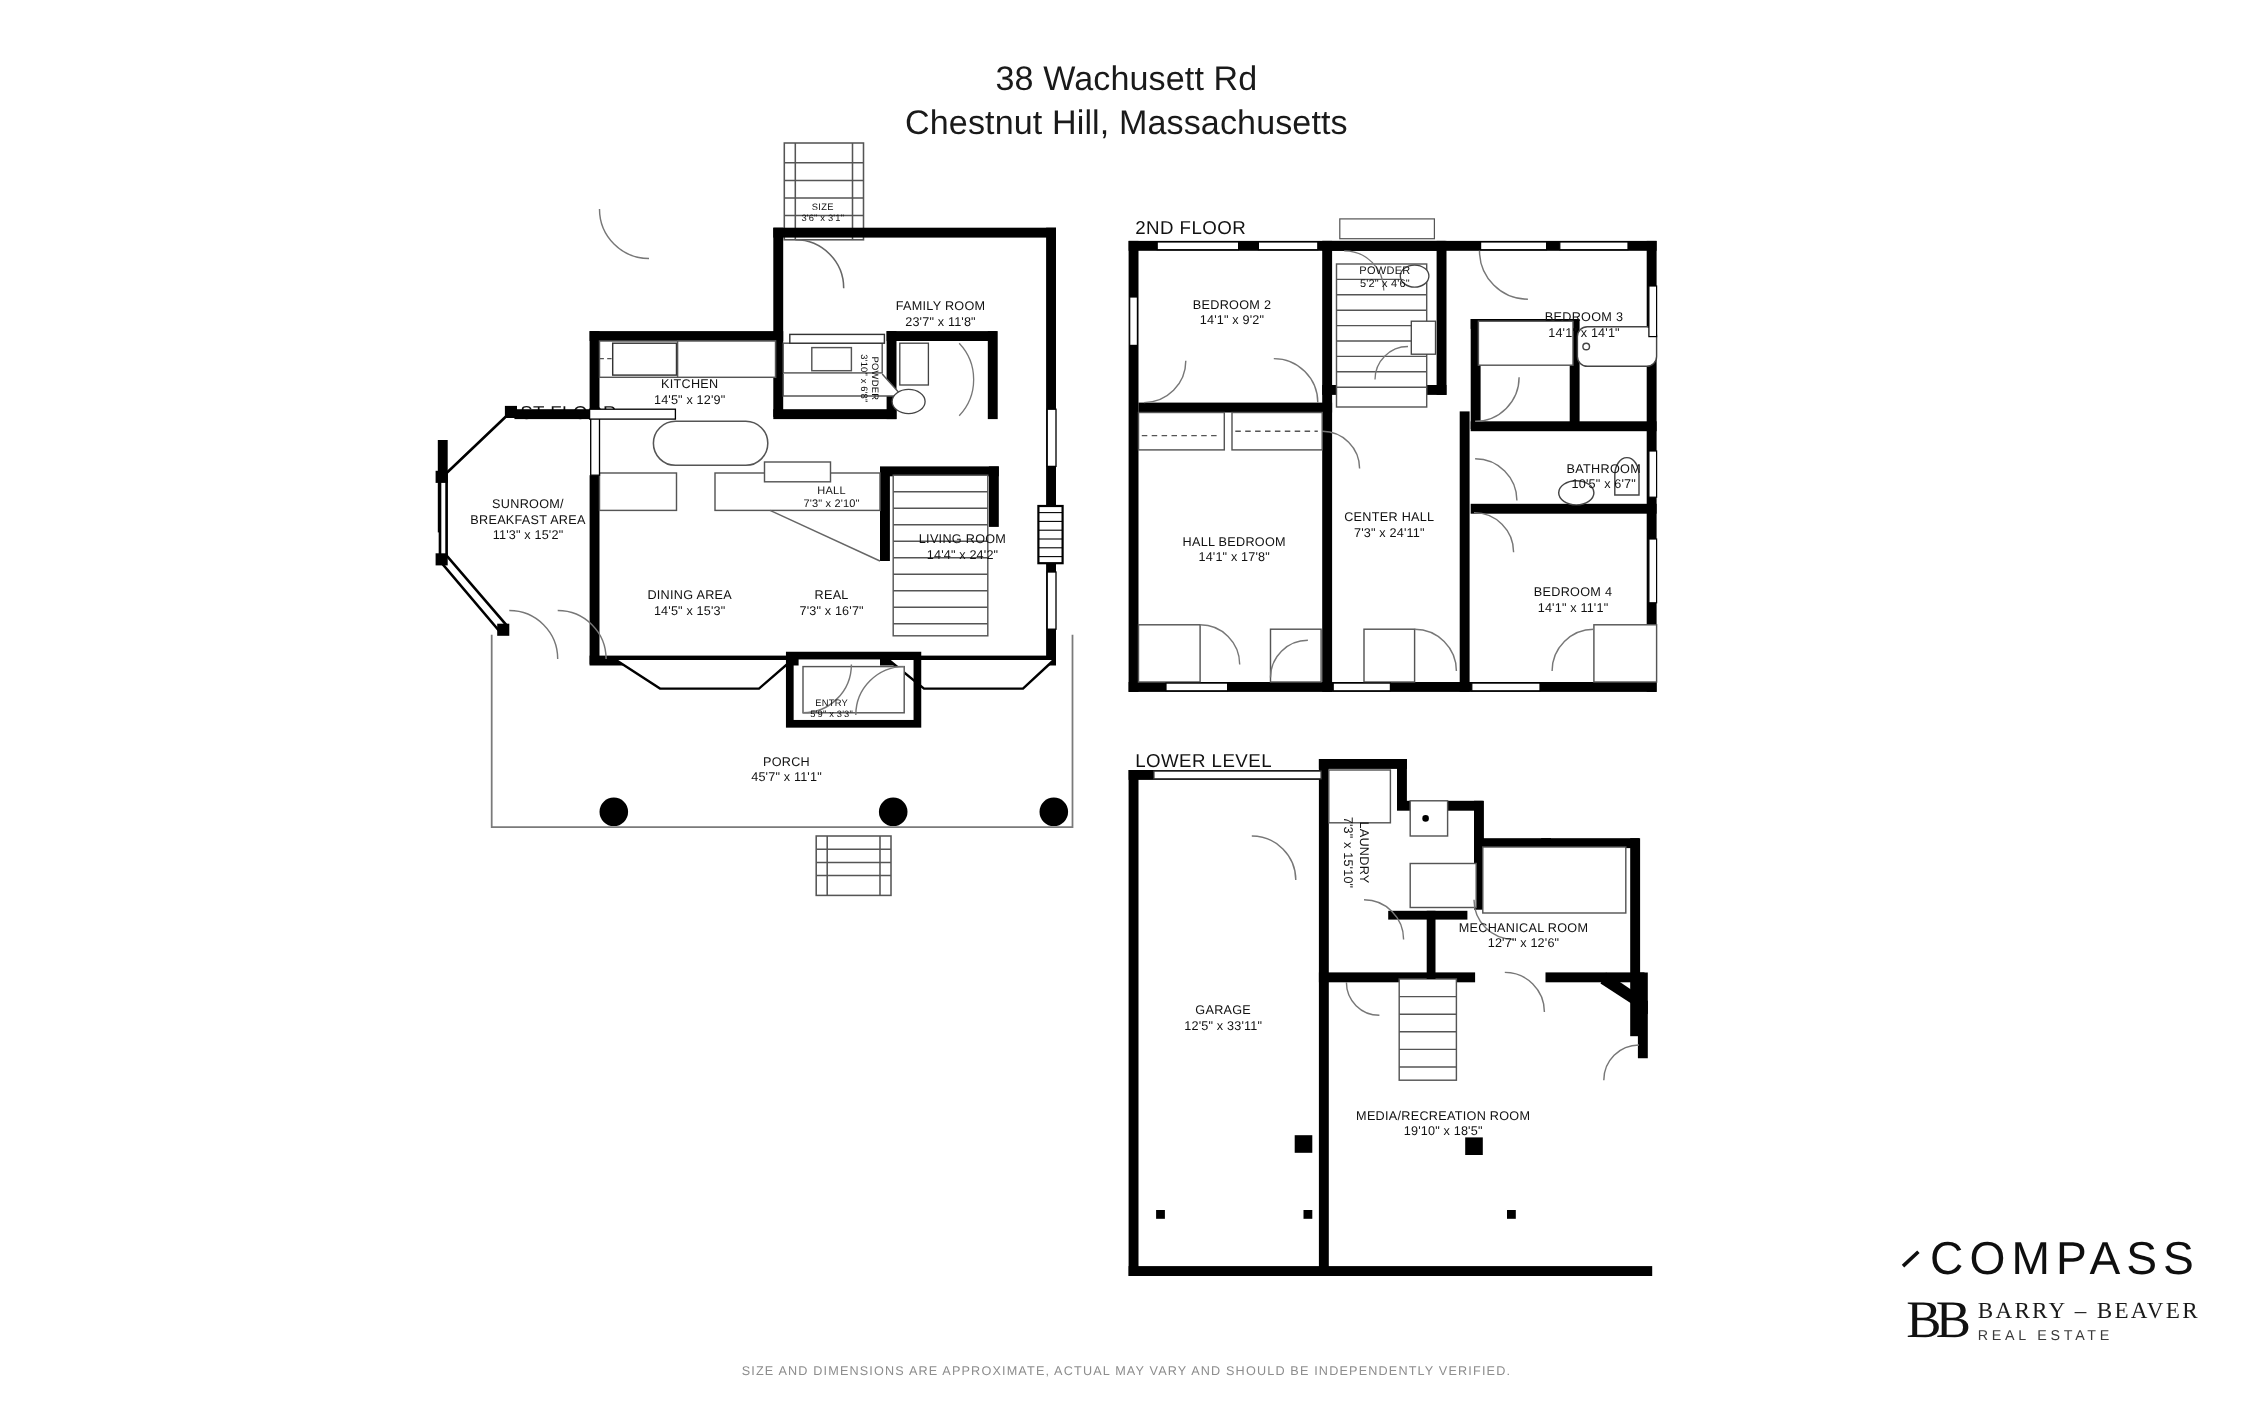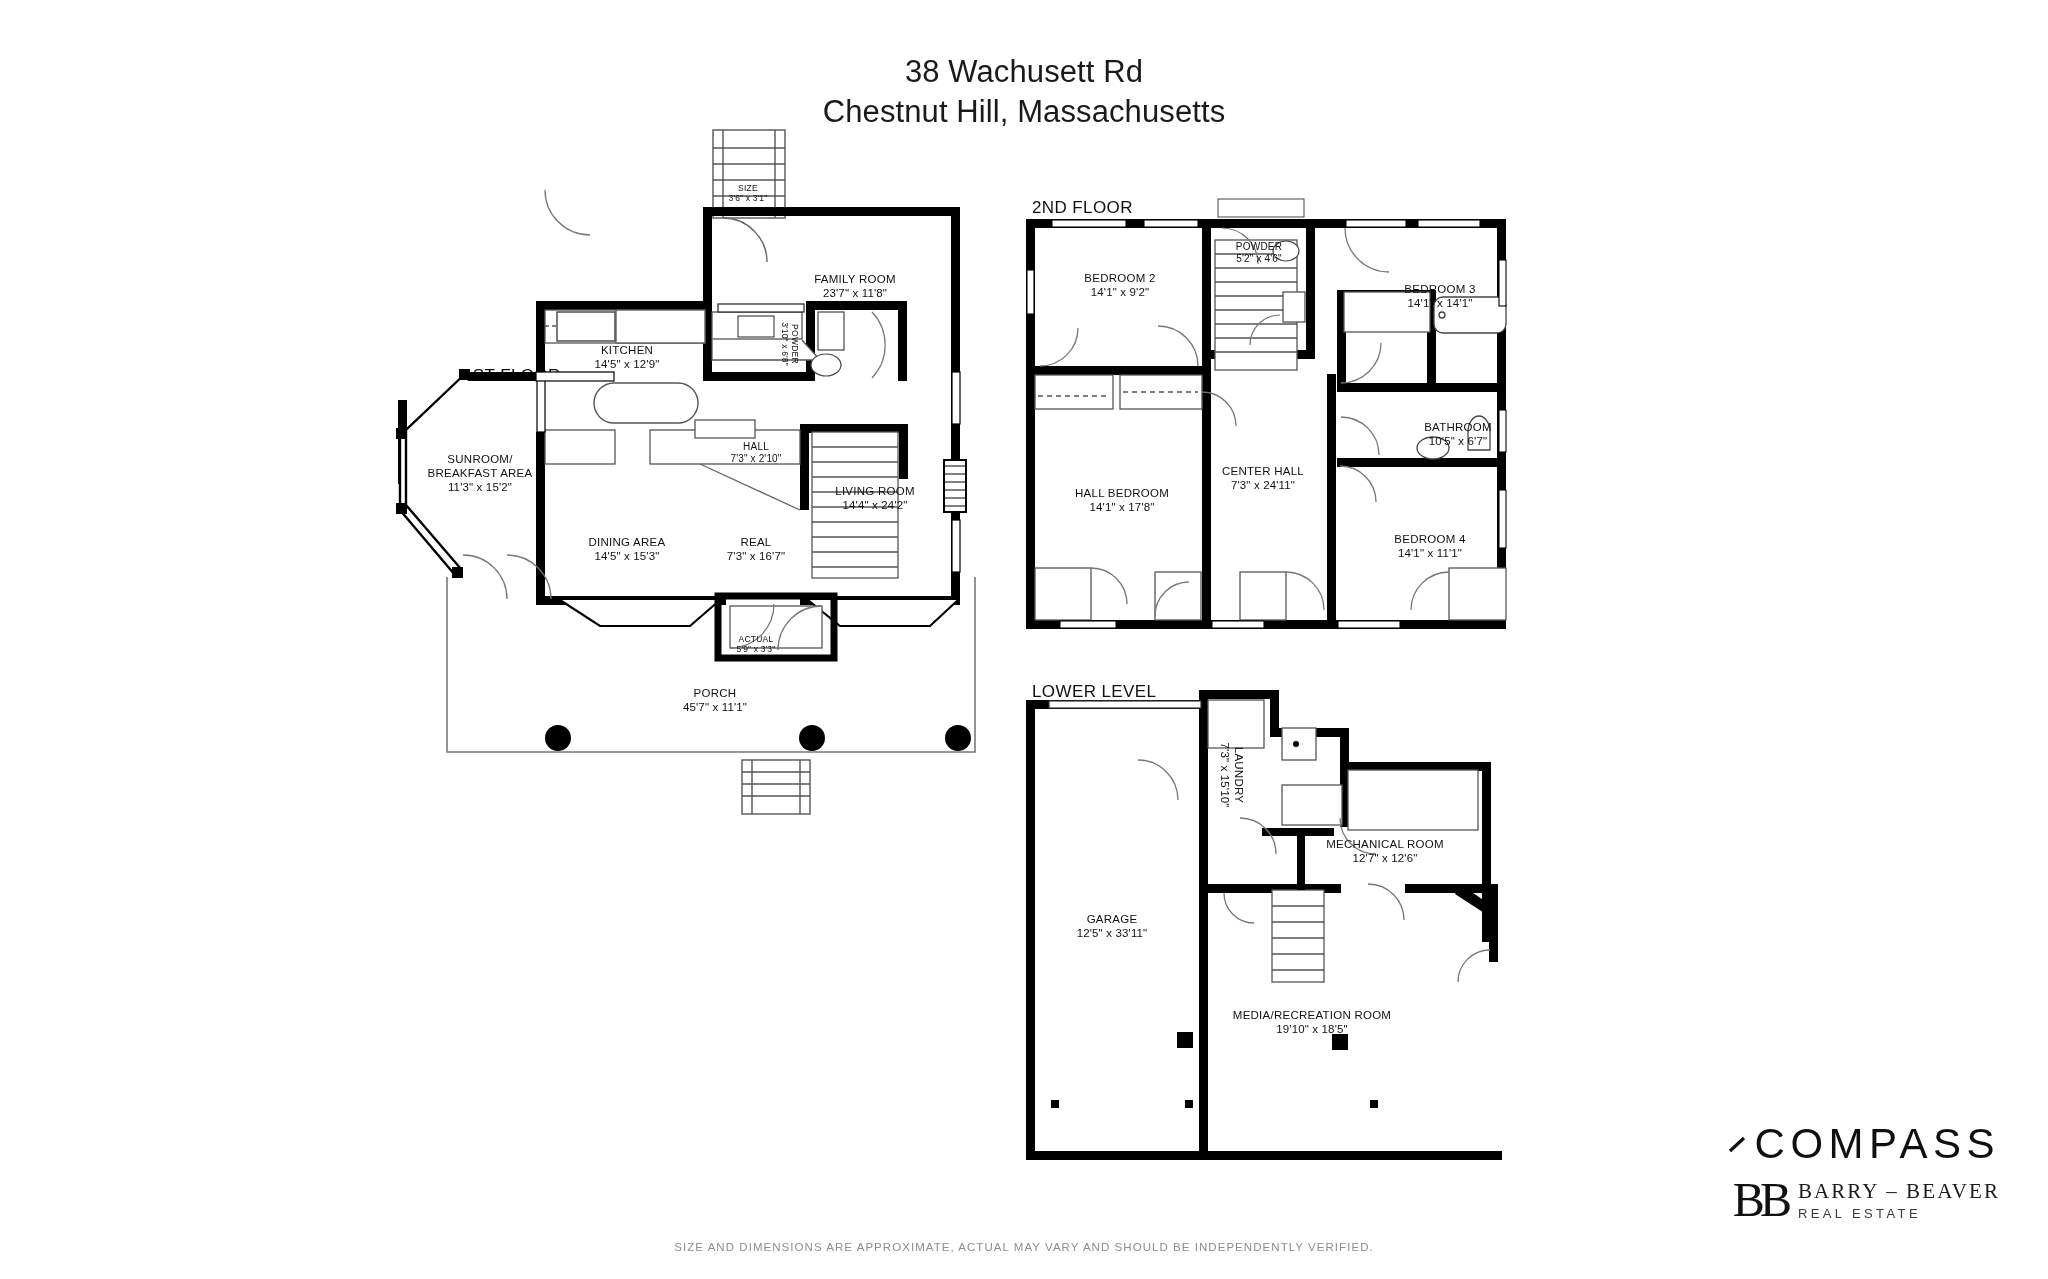--- a/index.html
+++ b/index.html
@@ -504,21 +504,21 @@
   </div>
   <div class="room-label" style="left:627px; top:549px;">
     <span class="rl-name">DINING AREA</span>
     <span class="rl-dim">14'5" x 15'3"</span>
   </div>
   <div class="room-label" style="left:756px; top:549px;">
     <span class="rl-name">REAL</span>
     <span class="rl-dim">7'3" x 16'7"</span>
   </div>
   <div class="room-label tiny" style="left:756px; top:644px;">
-    <span class="rl-name">ACTUAL</span>
+    <span class="rl-name">ENTRY</span>
     <span class="rl-dim">5'9" x 3'3"</span>
   </div>
   <div class="room-label" style="left:715px; top:700px;">
     <span class="rl-name">PORCH</span>
     <span class="rl-dim">45'7" x 11'1"</span>
   </div>
 
   <div class="room-label" style="left:1120px; top:285px;">
     <span class="rl-name">BEDROOM 2</span>
     <span class="rl-dim">14'1" x 9'2"</span>

